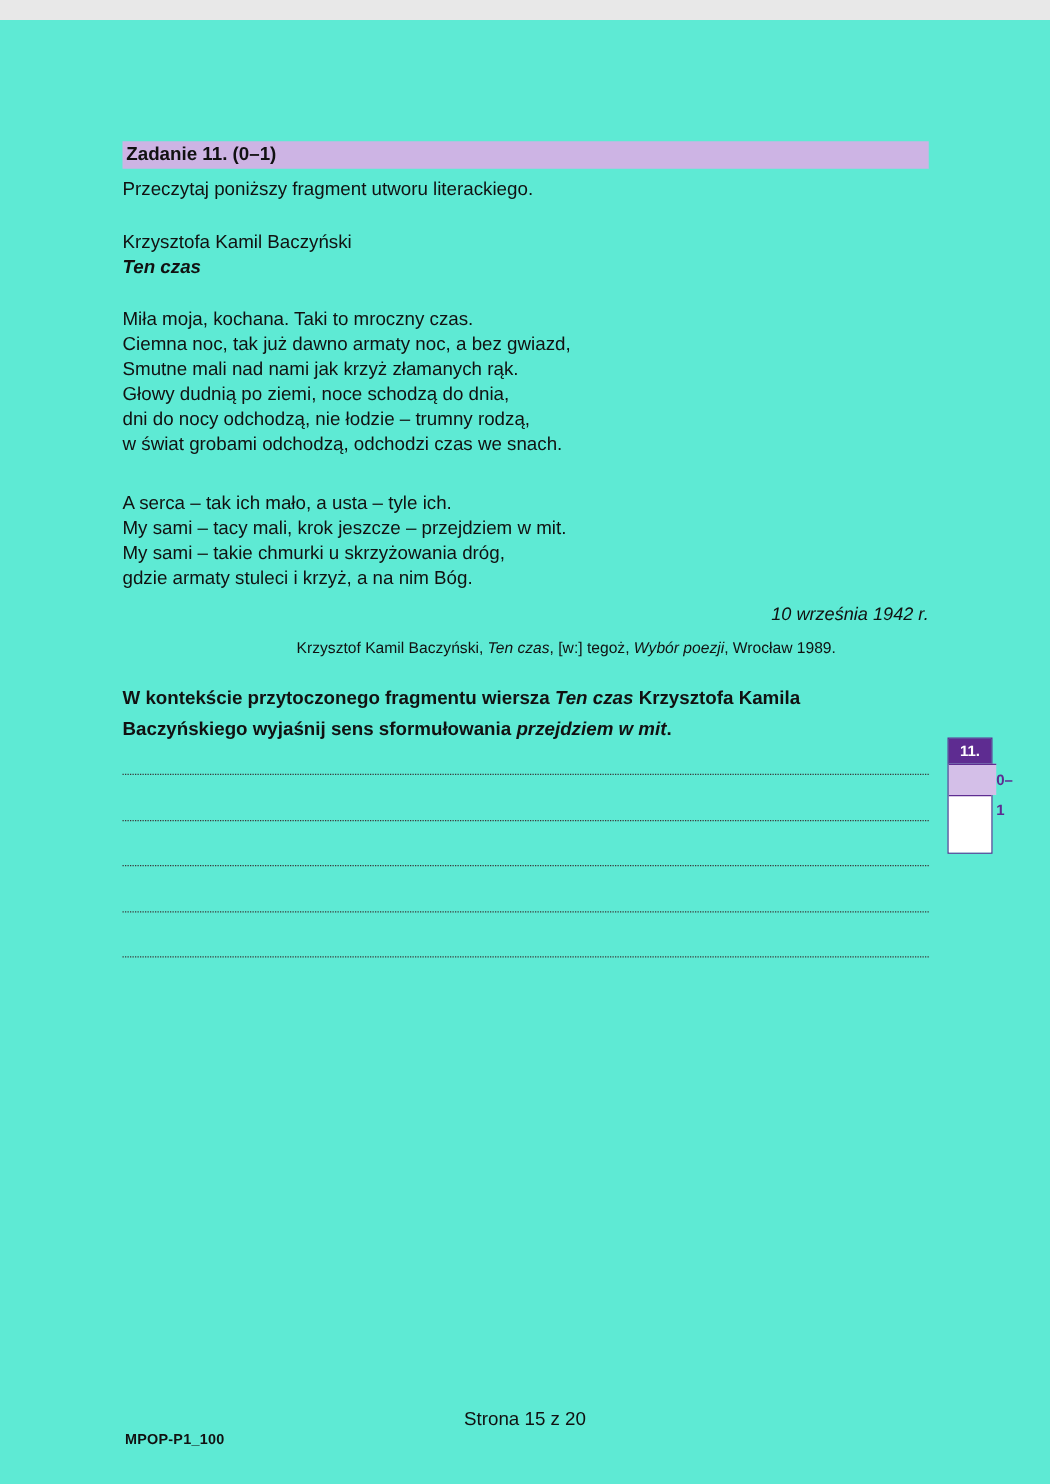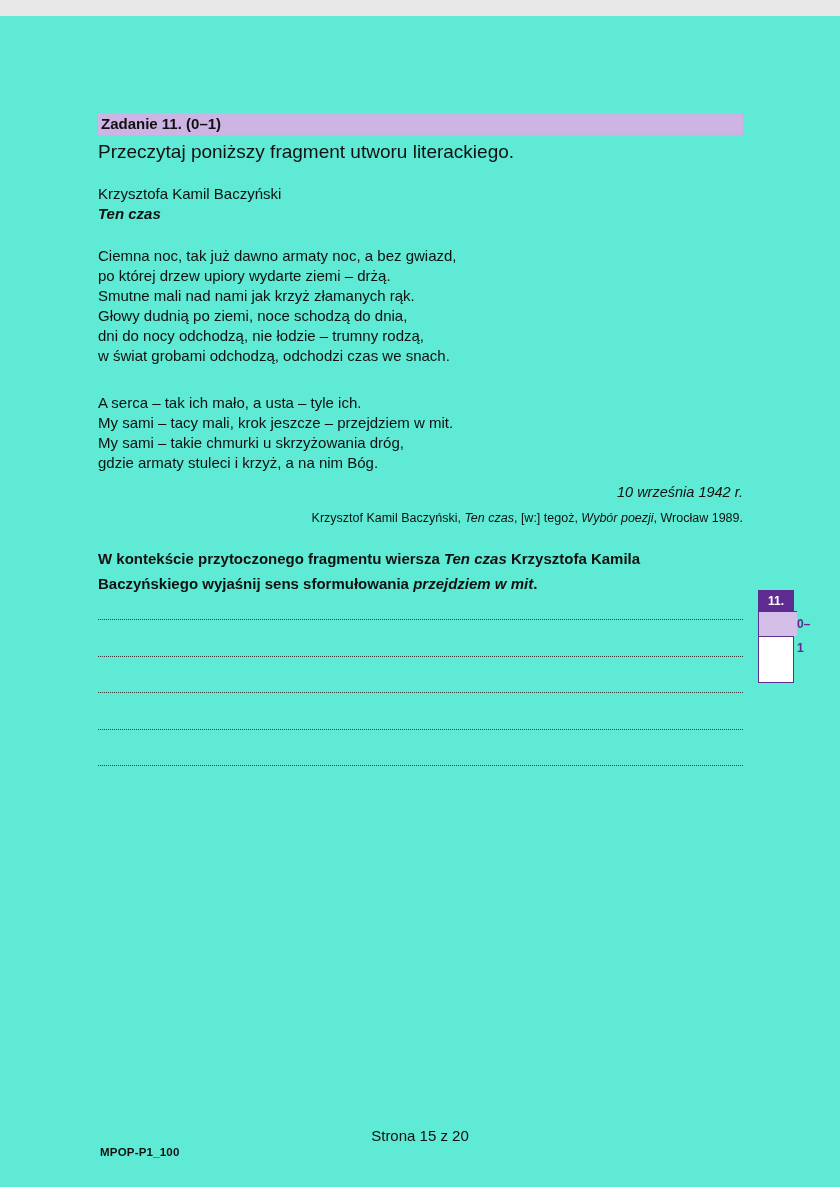--- a/index.html
+++ b/index.html
@@ -20,40 +20,40 @@
   .task-band {
     background:#CDB4E4;
     height:22px;
     line-height:22px;
     font-size:15px;
     font-weight:bold;
     padding-left:3px;
   }
   .intro {
     margin-top:7px;
-    font-size:19px;
+    font-size:15px;
     line-height:20px;
   }
   .author-block { margin-top:22px; font-size:15px; line-height:20px; }
   .poem-title { font-weight:bold; font-style:italic; }
   .stanza { font-size:15px; line-height:20px; }
   .stanza-1 { margin-top:22px; }
   .stanza-2 { margin-top:27px; }
   .poem-date {
     margin-top:10px;
     font-size:14.5px;
     font-style:italic;
     line-height:18px;
     text-align:right;
   }
   .citation {
     margin-top:10px;
     font-size:12.5px;
     line-height:15px;
-    text-align:right;
+    text-align:center;
     padding-left:65px;
   }
   .question {
     margin-top:20px;
     font-size:15px;
     font-weight:bold;
     line-height:25px;
   }
   .it { font-style:italic; }
   .answer-area { margin-top:0; }
@@ -119,22 +119,22 @@
     </div>
 
     <div class="intro">Przeczytaj poniższy fragment utworu literackiego.</div>
 
     <div class="author-block">
       <div>Krzysztofa Kamil Baczyński</div>
       <div class="poem-title">Ten czas</div>
     </div>
 
     <div class="stanza stanza-1">
+      <div>Miła moja, kochana. Taki to mroczny czas.</div>
       <div>Ciemna noc, tak już dawno armaty noc, a bez gwiazd,</div>
-      <div>po której drzew upiory wydarte ziemi – drżą.</div>
       <div>Smutne mali nad nami jak krzyż złamanych rąk.</div>
       <div>Głowy dudnią po ziemi, noce schodzą do dnia,</div>
       <div>dni do nocy odchodzą, nie łodzie – trumny rodzą,</div>
       <div>w świat grobami odchodzą, odchodzi czas we snach.</div>
     </div>
 
     <div class="stanza stanza-2">
       <div>A serca – tak ich mało, a usta – tyle ich.</div>
       <div>My sami – tacy mali, krok jeszcze – przejdziem w mit.</div>
       <div>My sami – takie chmurki u skrzyżowania dróg,</div>

